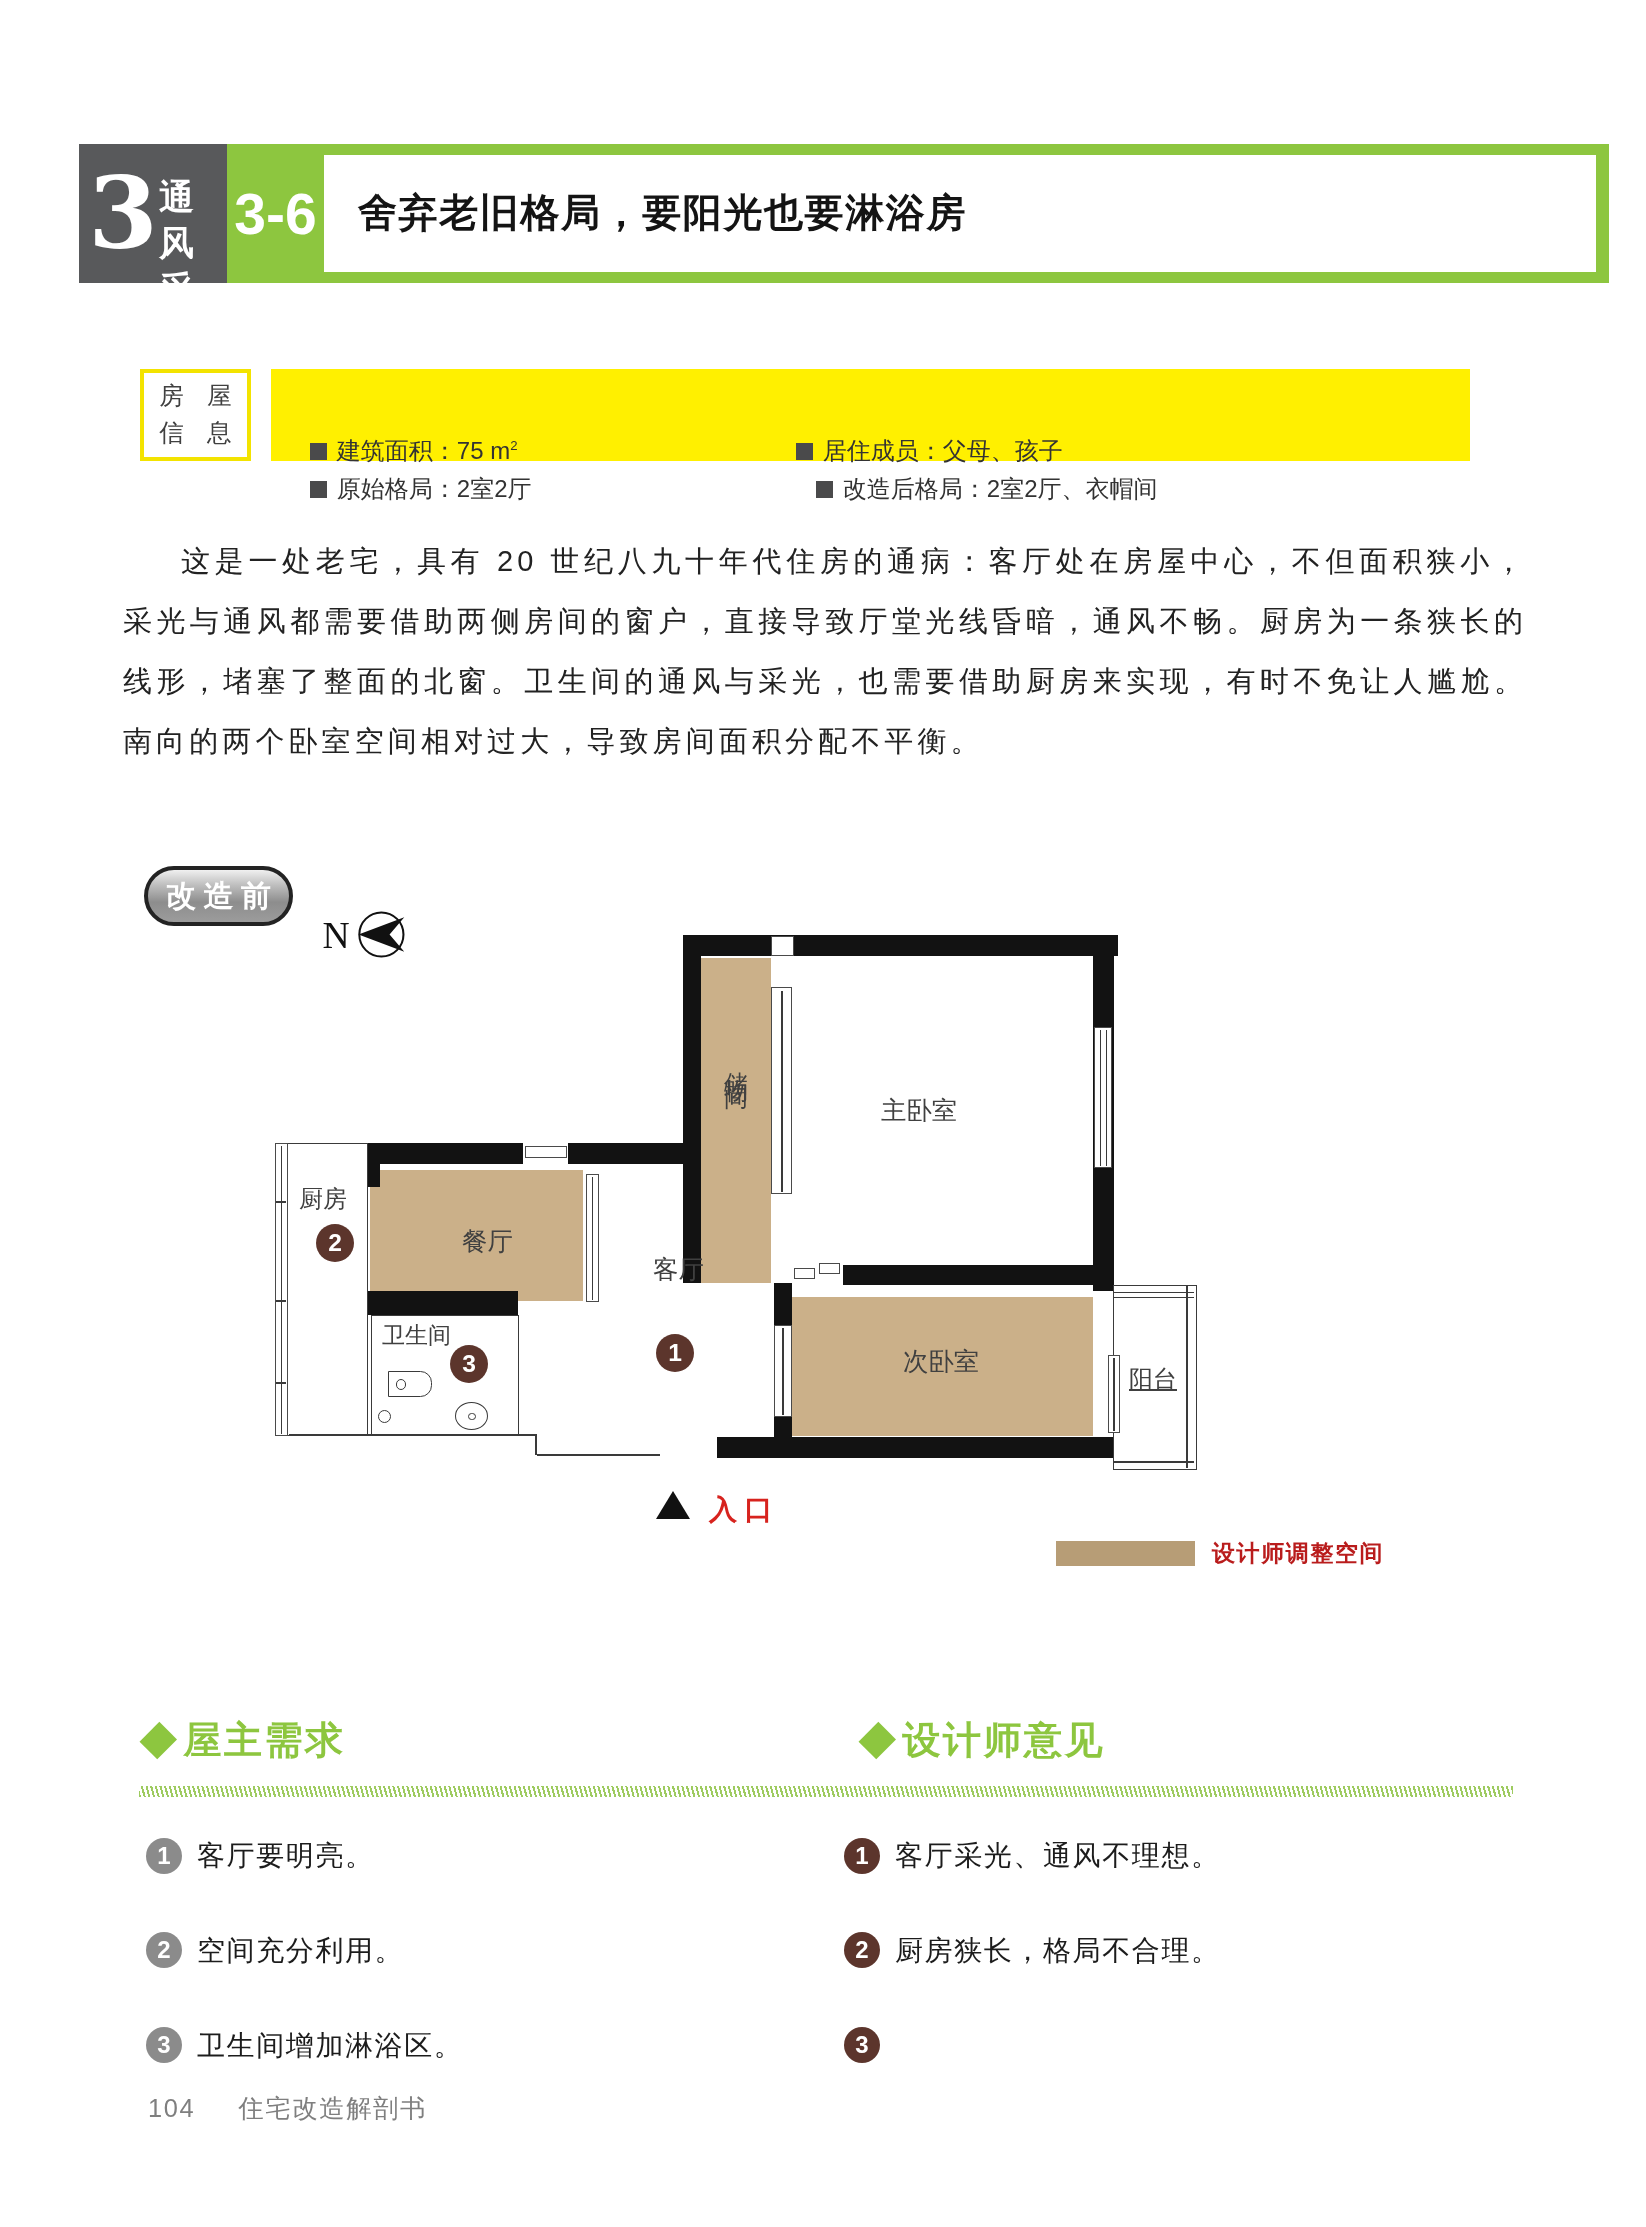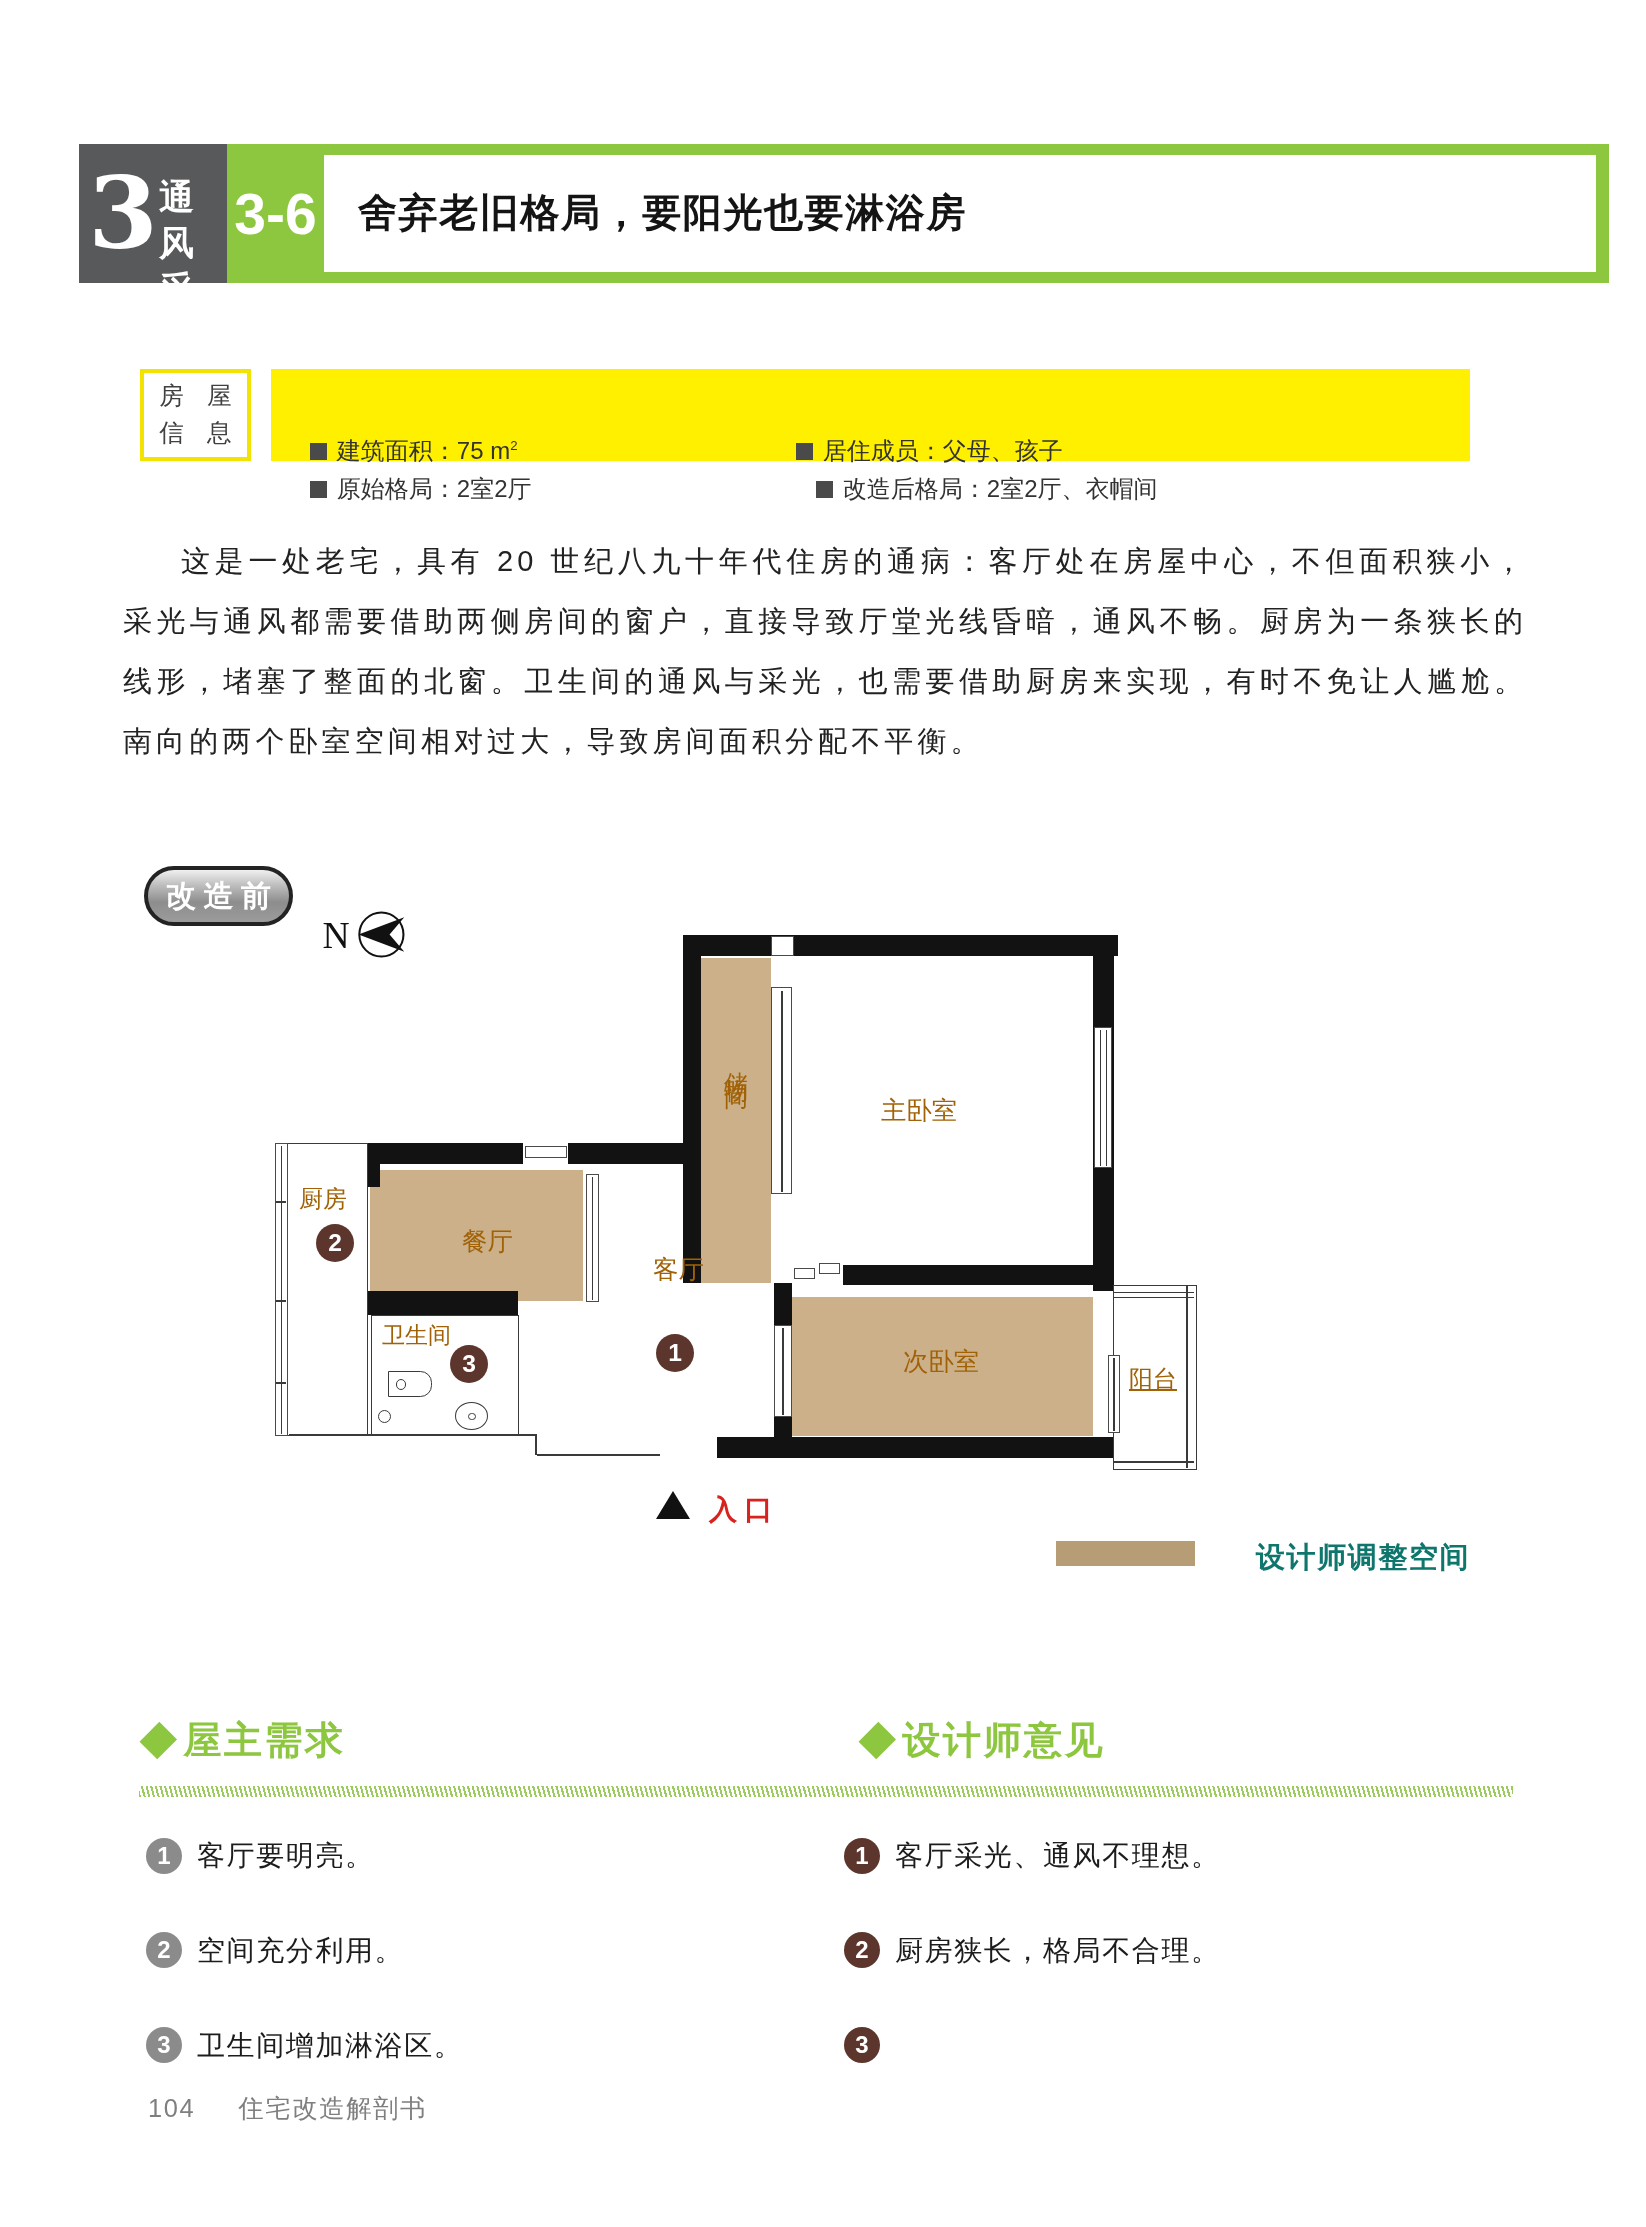--- a/index.html
+++ b/index.html
@@ -32,31 +32,31 @@
          background:linear-gradient(180deg,#f0f0f0 0%,#c0c0c0 28%,#8d8d8d 62%,#9c9c9c 100%);
          display:flex;align-items:center;justify-content:center;color:#fff;font-weight:bold;
          font-size:30px;letter-spacing:7.4px;text-indent:7.4px;}
   
   #plan{left:273px;top:912px;width:926px;height:630px;}
   .wall{position:absolute;background:#121212;}
   .tan{position:absolute;background:#cbb089;}
   .win{position:absolute;background:#fff;border:0.8px solid #4a4a4a;box-sizing:border-box;}
   .thin{position:absolute;background:#3a3a3a;}
   .outline{position:absolute;border:1.6px solid #3a3a3a;box-sizing:border-box;background:#fff;}
-  .rlabel{position:absolute;font-family:"Liberation Serif","DejaVu Serif",serif;color:#a16207;white-space:nowrap;}
+  .rlabel{position:absolute;font-family:"Liberation Serif","DejaVu Serif",serif;color:#404040;white-space:nowrap;}
   .marker{position:absolute;width:38px;height:38px;border-radius:50%;background:#5c352c;color:#fff;
           font-weight:bold;font-size:24.6px;display:flex;align-items:center;justify-content:center;}
   .tri{position:absolute;width:0;height:0;border-left:17px solid transparent;border-right:17px solid transparent;
        border-bottom:28px solid #111;}
   .entr{position:absolute;color:#d7231e;font-family:"Liberation Serif",serif;font-weight:bold;
         font-size:28px;letter-spacing:7.4px;}
   
   .legend-swatch{left:1056px;top:1541px;width:139px;height:24.6px;background:#b79d76;}
   .legend-label{left:1212px;top:1538px;font-family:"Liberation Serif","DejaVu Serif",serif;font-weight:bold;
-                font-size:29px;color:#0f766e;letter-spacing:1.6px;margin-left:44px;}
+                font-size:23px;color:#b91c1c;letter-spacing:1.6px;}
   
   .colhead{position:absolute;display:flex;align-items:center;color:#8dc63f;font-weight:bold;
            font-size:38px;letter-spacing:2.5px;}
   .diamond{width:24.6px;height:24.6px;background:#8dc63f;transform:rotate(45deg) scale(1,1.12);margin-right:13px;}
   .divider{left:139px;top:1786px;width:1374px;height:10.7px;
            background:repeating-linear-gradient(75deg,#9ecb60 0 2px,#ffffff 2px 4.5px);}
   .item-circle{position:absolute;width:36px;height:36px;border-radius:50%;color:#fff;font-weight:bold;
                font-size:24px;display:flex;align-items:center;justify-content:center;}
   .c-gray{background:#8b8b8b;}
   .c-maroon{background:#5c352c;}

